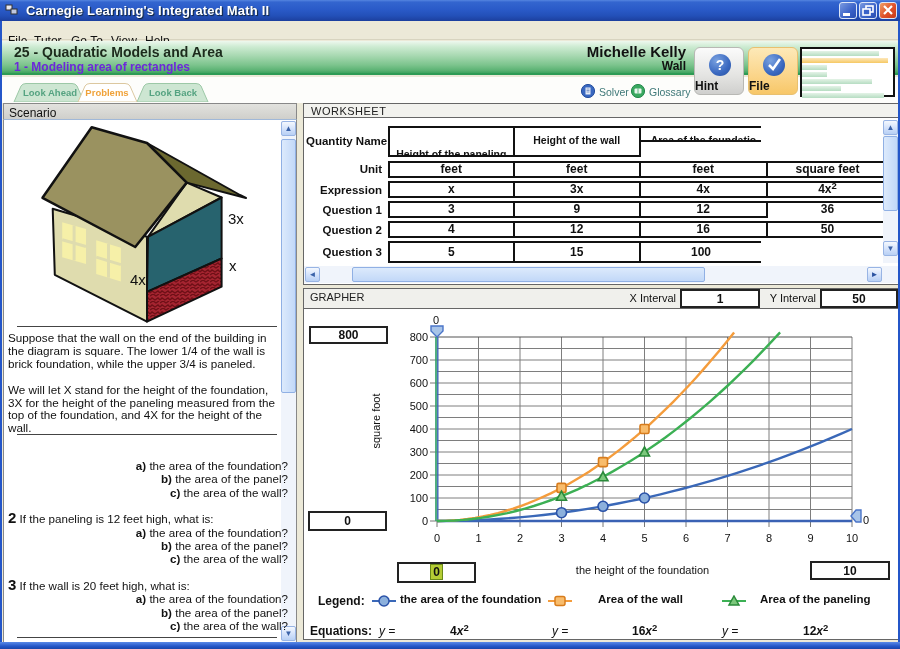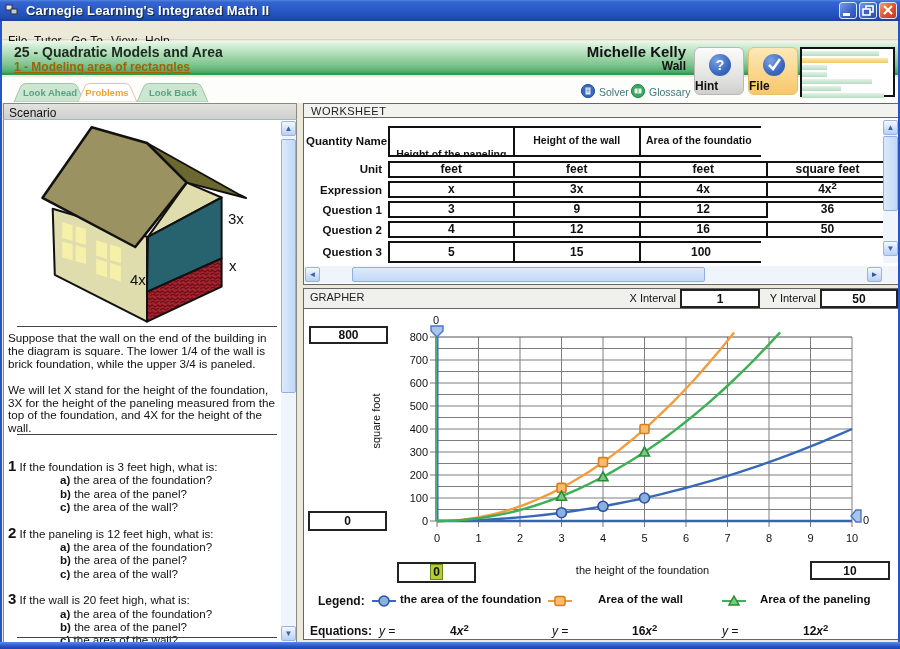--- a/index.html
+++ b/index.html
@@ -10,21 +10,21 @@
 #title-text{left:26px;top:3px;color:#fff;font-size:13px;font-weight:bold;letter-spacing:.2px;text-shadow:1px 1px 1px #123;}
 .wbtn{top:2px;width:18px;height:17px;border-radius:3px;border:1px solid #dce6f8;}
 #btn-min{left:839px;background:linear-gradient(135deg,#7a9ae0,#3a62c8 60%,#2a4eb0);}
 #btn-max{left:859px;background:linear-gradient(135deg,#7a9ae0,#3a62c8 60%,#2a4eb0);}
 #btn-close{left:879px;background:linear-gradient(135deg,#f0a068,#e0512a 55%,#c83a1a);}
 #menubar{left:0;top:21px;width:900px;height:19px;background:#ece9d8;border-bottom:1px solid #d8d4c0;font-size:12px;color:#111;}
 #menubar span{position:absolute;top:13px;}
 
 #gheader{left:0;top:41px;width:900px;height:34px;background:linear-gradient(#eef8ee 0%,#cdebd2 18%,#a9d9b2 45%,#7cc48d 75%,#5bb273 92%,#3fa45f 100%);border-bottom:2px solid #2e9b55;}
 #gh1{left:14px;top:44px;font-size:14px;font-weight:bold;color:#1c2b1c;}
-#gh2{left:14px;top:60px;font-size:12px;font-weight:bold;color:#a16207;text-decoration:underline;}
+#gh2{left:14px;top:60px;font-size:12px;font-weight:bold;color:#6d28d9;}
 #whitestrip{left:0;top:77px;width:900px;height:26px;background:#fdfdfb;}
 #student{left:486px;top:43px;width:200px;text-align:right;font-size:15px;font-weight:bold;color:#111;}
 #student2{left:486px;top:59px;width:200px;text-align:right;font-size:12px;font-weight:bold;color:#111;}
 
 .bigbtn{top:47px;width:50px;height:48px;border-radius:6px;text-align:center;font-size:12px;font-weight:bold;color:#111;}
 #hintbtn{left:694px;background:linear-gradient(#fbfbfb,#e4e4e2 60%,#cfcfcd);border:1px solid #b8b8b4;}
 #donebtn{left:748px;background:linear-gradient(#fde9b8,#fbd58a 60%,#f7c768);border:1px solid #e8c070;}
 .bcirc{left:14px;top:6px;width:22px;height:22px;border-radius:50%;background:radial-gradient(circle at 35% 30%,#7aa2e0,#3a68c0 60%,#27509e);color:#fff;font-weight:bold;font-size:14px;line-height:22px;text-align:center;}
 .blabel{left:0;top:31px;width:50px;text-align:left;}
 
@@ -49,21 +49,21 @@
 .sb-thumb.h{background:linear-gradient(#dceafc,#c2d8f8);}
 
 .trow{position:absolute;display:flex;}
 .tlabel{position:absolute;font-size:11.5px;font-weight:bold;color:#111;text-align:right;width:76px;white-space:nowrap;}
 .tcell{border:2px solid #111;border-left:none;width:126.5px;text-align:center;font-size:12px;font-weight:bold;color:#111;background:#fff;white-space:nowrap;overflow:hidden;}
 .tcell:first-child{border-left:2px solid #111;}
 
 .gbox{position:absolute;background:#fff;border:2px solid #222;text-align:center;font-size:12px;font-weight:bold;color:#111;}
 .glab{position:absolute;font-size:11px;color:#111;}
 sup{font-size:9.5px;line-height:0;position:relative;top:-4px;vertical-align:baseline;}
-.qi{padding-left:52px;}
+.qi{padding-left:52px;text-align:right;}
 .q2{margin-top:12px;}
 #questions > div b{font-size:11.6px;}
 #questions > div b[style]{font-size:15px;}
 </style></head>
 <body>
 <div class="abs" id="titlebar"></div>
 <svg class="abs ticon" style="left:5px;top:3px" width="15" height="15" viewBox="0 0 15 15">
     <rect x="1" y="2" width="6" height="5" fill="#e8e8f0" stroke="#333" stroke-width="1"></rect>
     <rect x="6" y="6" width="6" height="5" fill="#c0c8e0" stroke="#333" stroke-width="1"></rect>
   </svg>
@@ -162,21 +162,20 @@
 <path d="M78.5,131.9 L78.5,165.8 M66.2,145.1 L90.9,152.6"></path>
 </g>
 <text x="198" y="112" font-size="15" fill="#111">3x</text>
 <text x="199" y="159" font-size="15" fill="#111">x</text>
 <text x="100" y="173" font-size="15" fill="#111">4x</text>
 </svg>
 <div class="abs scen" style="left:17px;top:326px;width:260px;border-top:1px solid #444;height:0"></div>
 <div class="abs scen" style="left:8px;top:332px;width:290px;font-size:11.7px;color:#111;line-height:12.9px;white-space:nowrap">Suppose that the wall on the end of the building in<br>the diagram is square. The lower 1/4 of the wall is<br>brick foundation, while the upper 3/4 is paneled.<br><br>We will let X stand for the height of the foundation,<br>3X for the height of the paneling measured from the<br>top of the foundation, and 4X for the height of the<br>wall.</div>
 <div class="abs scen" style="left:17px;top:434px;width:260px;border-top:1px solid #444;height:0"></div>
 <div class="abs scen" id="questions" style="left:8px;top:459px;width:280px;font-size:11.6px;color:#111;line-height:13.4px">
-<div><b style="font-size:15px">1</b> If the foundation is 3 feet high, what is:</div>
 <div class="qi"><b>a)</b> the area of the foundation?</div>
 <div class="qi"><b>b)</b> the area of the panel?</div>
 <div class="qi"><b>c)</b> the area of the wall?</div>
 <div class="q2"><b style="font-size:15px">2</b> If the paneling is 12 feet high, what is:</div>
 <div class="qi"><b>a)</b> the area of the foundation?</div>
 <div class="qi"><b>b)</b> the area of the panel?</div>
 <div class="qi"><b>c)</b> the area of the wall?</div>
 <div class="q2"><b style="font-size:15px">3</b> If the wall is 20 feet high, what is:</div>
 <div class="qi"><b>a)</b> the area of the foundation?</div>
 <div class="qi"><b>b)</b> the area of the panel?</div>
@@ -205,21 +204,21 @@
 
 <div class="abs tlabel" style="left:306px;top:135px">Quantity Name</div>
 <div class="abs tlabel" style="left:306px;top:163px">Unit</div>
 <div class="abs tlabel" style="left:306px;top:184px">Expression</div>
 <div class="abs tlabel" style="left:306px;top:204px">Question 1</div>
 <div class="abs tlabel" style="left:306px;top:224px">Question 2</div>
 <div class="abs tlabel" style="left:306px;top:246px">Question 3</div>
 <div class="abs trow" style="left:388px;top:126px">
 <div class="tcell" style="height:31px;padding-top:20px;font-size:10.5px">Height of the paneling</div>
 <div class="tcell" style="height:31px;padding-top:6px;font-size:10.5px">Height of the wall</div>
-<div class="tcell" style="width:120px;height:31px;padding-top:6px;border-right:none;text-align:left;padding-left:5px;font-size:10.5px">Area of the foundatio</div>
+<div class="tcell" style="width:120px;height:16px;padding-top:6px;border-right:none;text-align:center;padding-left:5px;font-size:10.5px">Area of the foundatio</div>
 </div>
 <div class="abs trow" style="left:388px;top:161px">
 <div class="tcell" style="height:17px;line-height:13px">feet</div>
     <div class="tcell" style="height:17px;line-height:13px">feet</div>
     <div class="tcell" style="height:17px;line-height:13px">feet</div>
     <div class="tcell" style="width:120px;height:17px;line-height:13px;border-right:none">square feet</div>
 </div>
 <div class="abs trow" style="left:388px;top:181px">
 <div class="tcell" style="height:17px;line-height:13px">x</div>
     <div class="tcell" style="height:17px;line-height:13px">3x</div>

